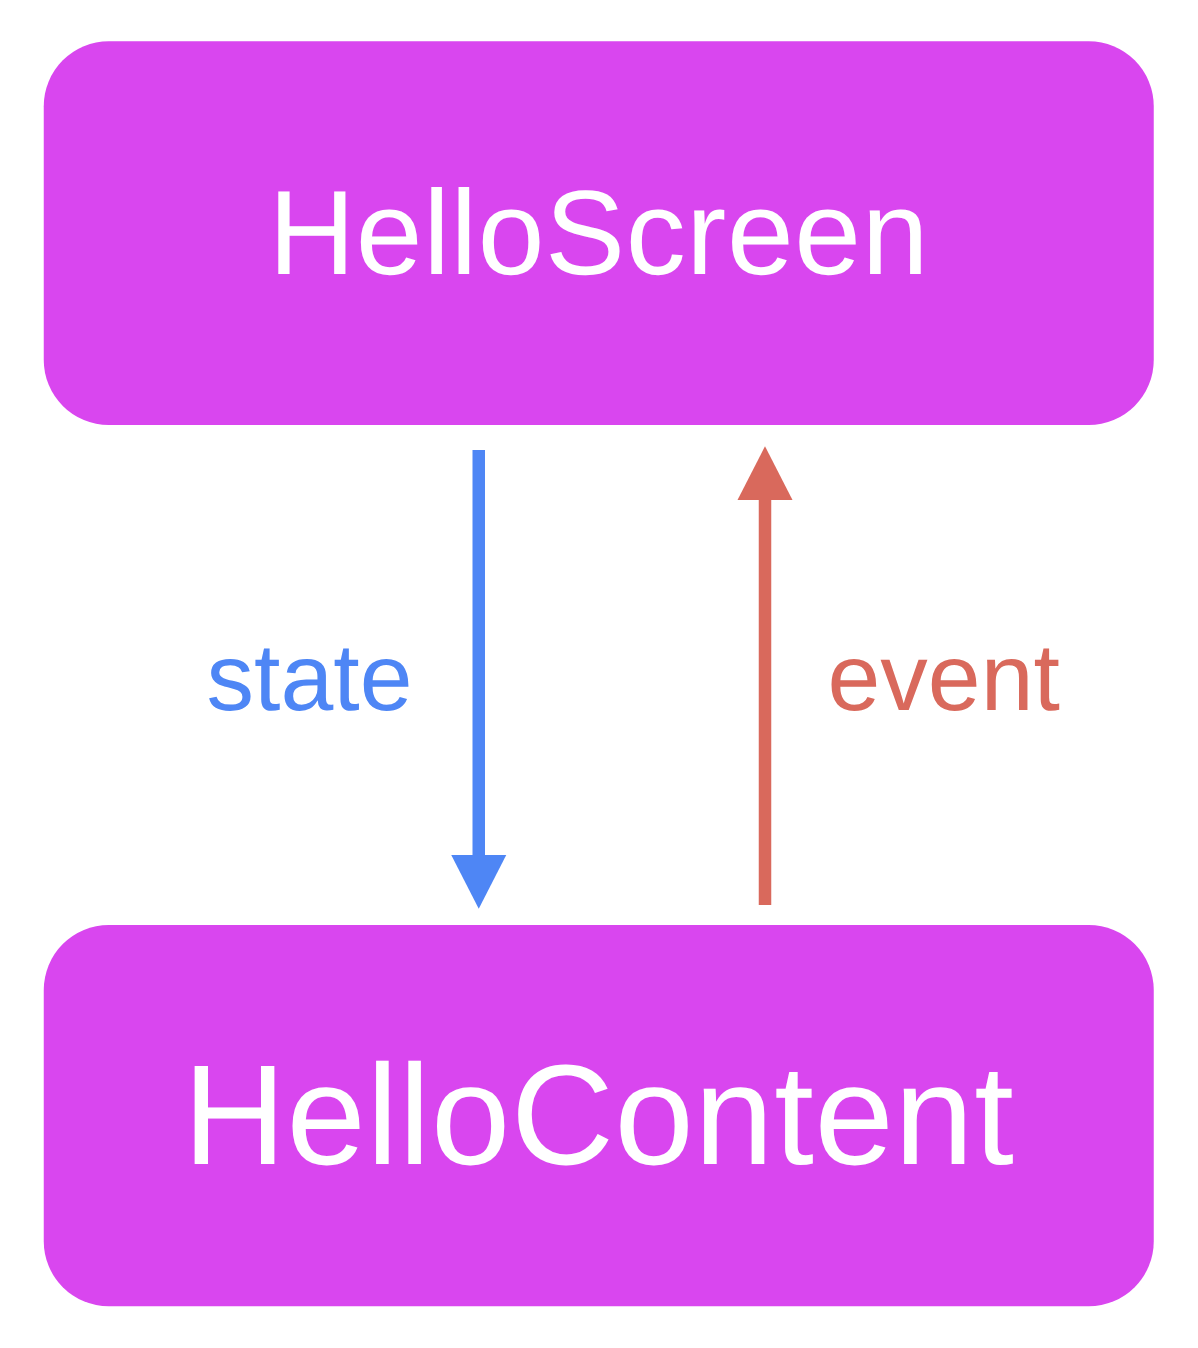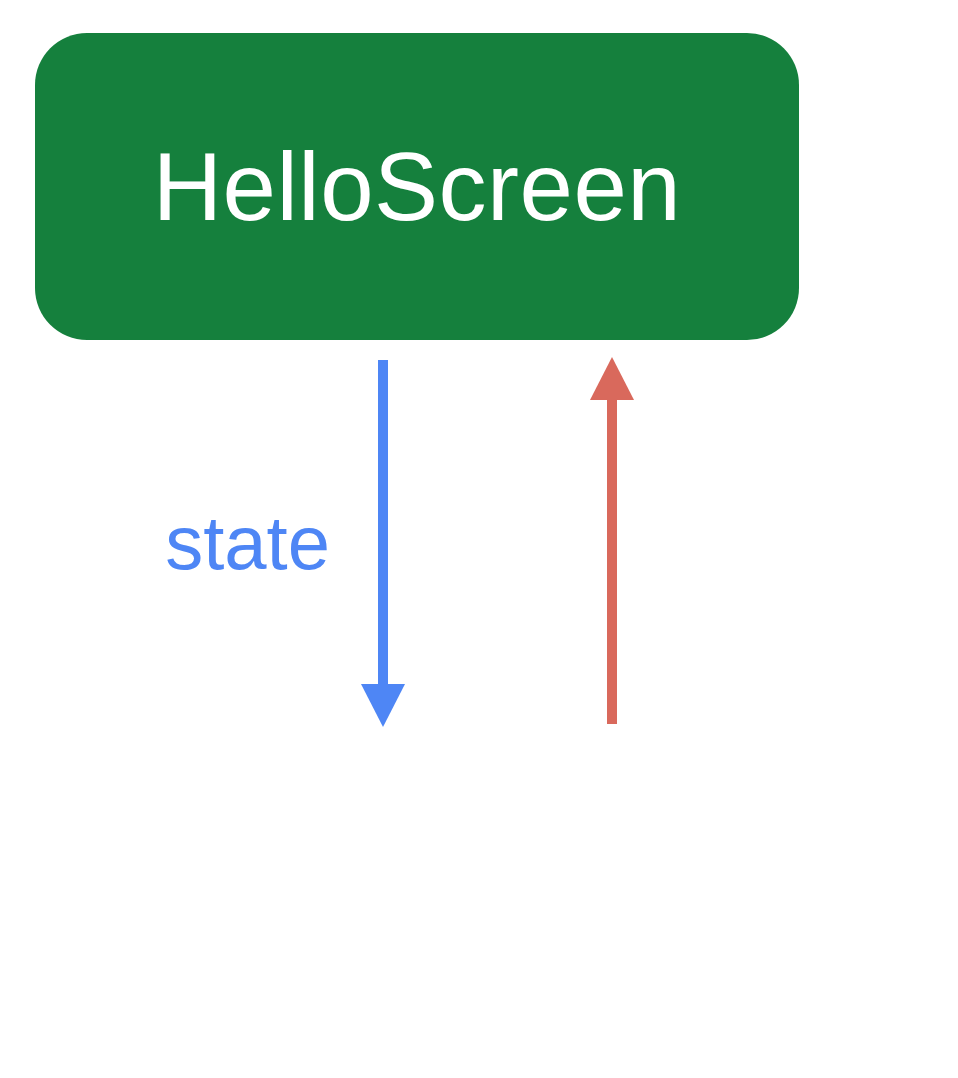--- a/index.html
+++ b/index.html
@@ -11,22 +11,22 @@
     position: relative;
     width: 958px;
     height: 1078px;
     background: #ffffff;
     overflow: hidden;
     font-family: "Liberation Sans", sans-serif;
   }
   .node {
     position: absolute;
     left: 35px;
-    width: 764px;
-    background: #15803d;
+    width: 888px;
+    background: #d946ef;
     border-radius: 52px;
     display: flex;
     align-items: center;
     justify-content: center;
     color: #ffffff;
   }
   .node-top {
     top: 33px;
     height: 307px;
   }
@@ -86,15 +86,19 @@
     </g>
 
     <g>
       <line x1="612" y1="724" x2="612" y2="397" stroke-width="10" stroke="#d9695c"></line>
       <polygon points="590,400 634,400 612,357" fill="#d9695c"></polygon>
     </g>
   </svg>
 
   <div class="flow-label state">state</div>
 
+  <div class="flow-label event">event</div>
 
+  <div class="node node-bottom">
+    <span class="node-label">HelloContent</span>
+  </div>
 
 </div>
 
 </body></html>

